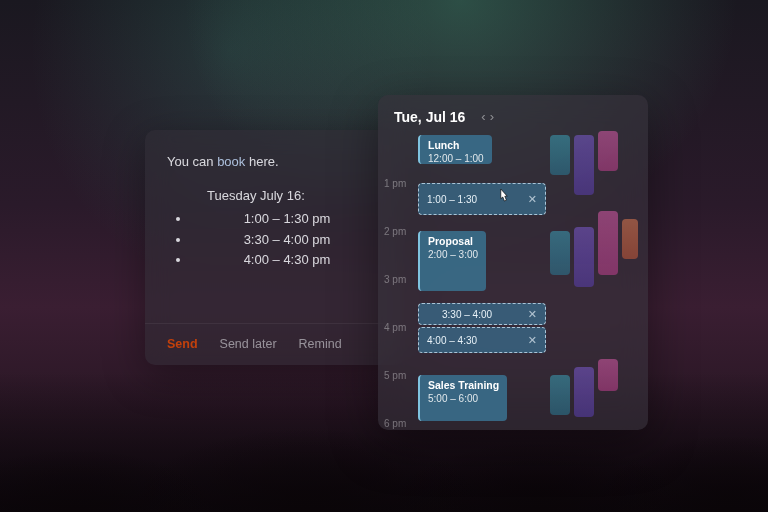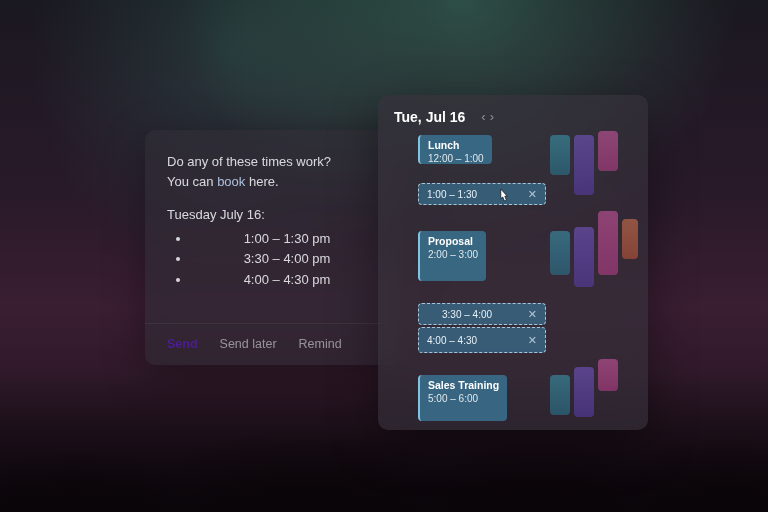--- a/index.html
+++ b/index.html
@@ -25,29 +25,29 @@
 
   .message-card {
     position: absolute; left: 145px; top: 130px; width: 260px; height: 235px;
     background: rgba(50,45,55,0.55); backdrop-filter: blur(12px);
     border-radius: 10px; padding: 22px 22px 0;
     box-shadow: 0 10px 40px rgba(0,0,0,0.35);
     color: rgba(235,235,240,0.9); font-size: 13px; line-height: 1.5;
   }
   .message-card .msg-line2 { margin-bottom: 14px; }
   .message-card .book-link { color: rgba(180,200,230,0.95); }
-  .message-card .date-line { margin-bottom: 4px; }
+  .message-card .date-line { margin-bottom: 4px; margin-left: 40px; }
   .message-card ul { list-style: disc; padding-left: 24px; text-align: center; }
   .message-card li { margin: 1px 0; }
   .message-actions {
     position: absolute; bottom: 0; left: 0; right: 0; height: 42px;
     display: flex; align-items: center; gap: 22px; padding: 0 22px;
     border-top: 1px solid rgba(255,255,255,0.06); font-size: 12.5px;
   }
-  .message-actions .primary { font-weight: 600; color: #4c1d95; }
+  .message-actions .primary { font-weight: 600; color: #c2410c; }
   .message-actions .secondary { color: rgba(220,220,225,0.6); }
 
   .cal-card {
     position: absolute; left: 378px; top: 95px; width: 270px; height: 335px;
     background: rgba(55,50,60,0.62); backdrop-filter: blur(14px);
     border-radius: 10px; box-shadow: 0 14px 48px rgba(0,0,0,0.4);
     color: #fff; overflow: hidden;
   }
   .cal-header { display:flex; align-items:flex-start; padding: 14px 16px 10px; gap:10px; }
   .cal-title { font-size: 14px; font-weight: 600; }
@@ -75,21 +75,20 @@
   .orange { background: linear-gradient(180deg,#e07a50,#c85a38); }
 
   .cursor { position:absolute; width:16px; height:20px; pointer-events:none; z-index:50; }
 </style>
 </head>
 <body>
 
 <div class="mountains"></div>
 
 <div class="message-card">
-  <div>Do any of these times work?</div>
   <div class="msg-line2">
     <span>You can </span><span class="book-link">book</span><span> here.</span>
   </div>
   <div class="date-line">Tuesday July 16:</div>
   <ul>
     <li>1:00 – 1:30 pm</li>
     <li>3:30 – 4:00 pm</li>
     <li>4:00 – 4:30 pm</li>
   </ul>
   <div class="message-actions">
@@ -101,32 +100,40 @@
 
 <div class="cal-card">
   <div class="cal-header">
     <span class="cal-title">Tue, Jul 16</span>
     <div class="cal-nav">
       <span>‹</span>
       <span>›</span>
     </div>
   </div>
   <div class="cal-body">
+    <div class="hours">
+      <span class="hour-label" style="top:48px">1 pm</span>
+      <span class="hour-label" style="top:96px">2 pm</span>
+      <span class="hour-label" style="top:144px">3 pm</span>
+      <span class="hour-label" style="top:192px">4 pm</span>
+      <span class="hour-label" style="top:240px">5 pm</span>
+      <span class="hour-label" style="top:288px">6 pm</span>
+    </div>
     <div class="grid">
 
       <div class="col" style="left:0; width:128px;">
         <div class="event solid-blue" style="top:0; height:29px;">
           <span class="ev-title">Lunch</span>
           <span class="ev-time">12:00 – 1:00</span>
         </div>
-        <div class="slot" style="top:48px; height:22px; left:0; right:0;">
+        <div class="slot" style="top:48px; height:32px; left:0; right:0;">
           <span class="slot-time">1:00 – 1:30</span>
           <span class="slot-close">✕</span>
         </div>
-        <div class="event solid-blue" style="top:96px; height:50px;">
+        <div class="event solid-blue" style="top:96px; height:60px;">
           <span class="ev-title">Proposal</span>
           <span class="ev-time">2:00 – 3:00</span>
         </div>
         <div class="slot" style="top:168px; height:22px; left:0; right:0;padding-left:23px;">
           <span class="slot-time">3:30 – 4:00</span>
           <span class="slot-close">✕</span>
         </div>
         <div class="slot" style="top:192px; height:26px; left:0; right:0;">
           <span class="slot-time">4:00 – 4:30</span>
           <span class="slot-close">✕</span>

